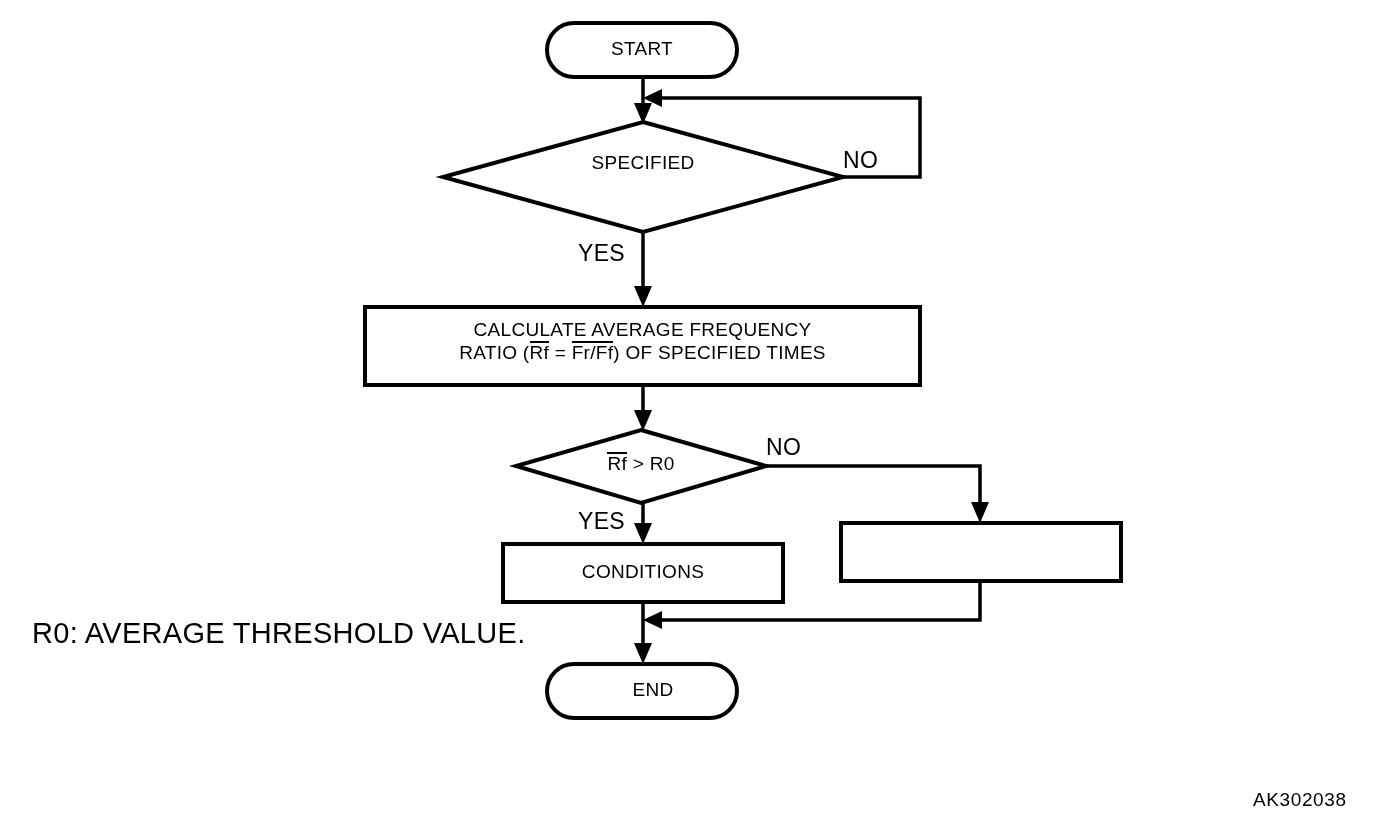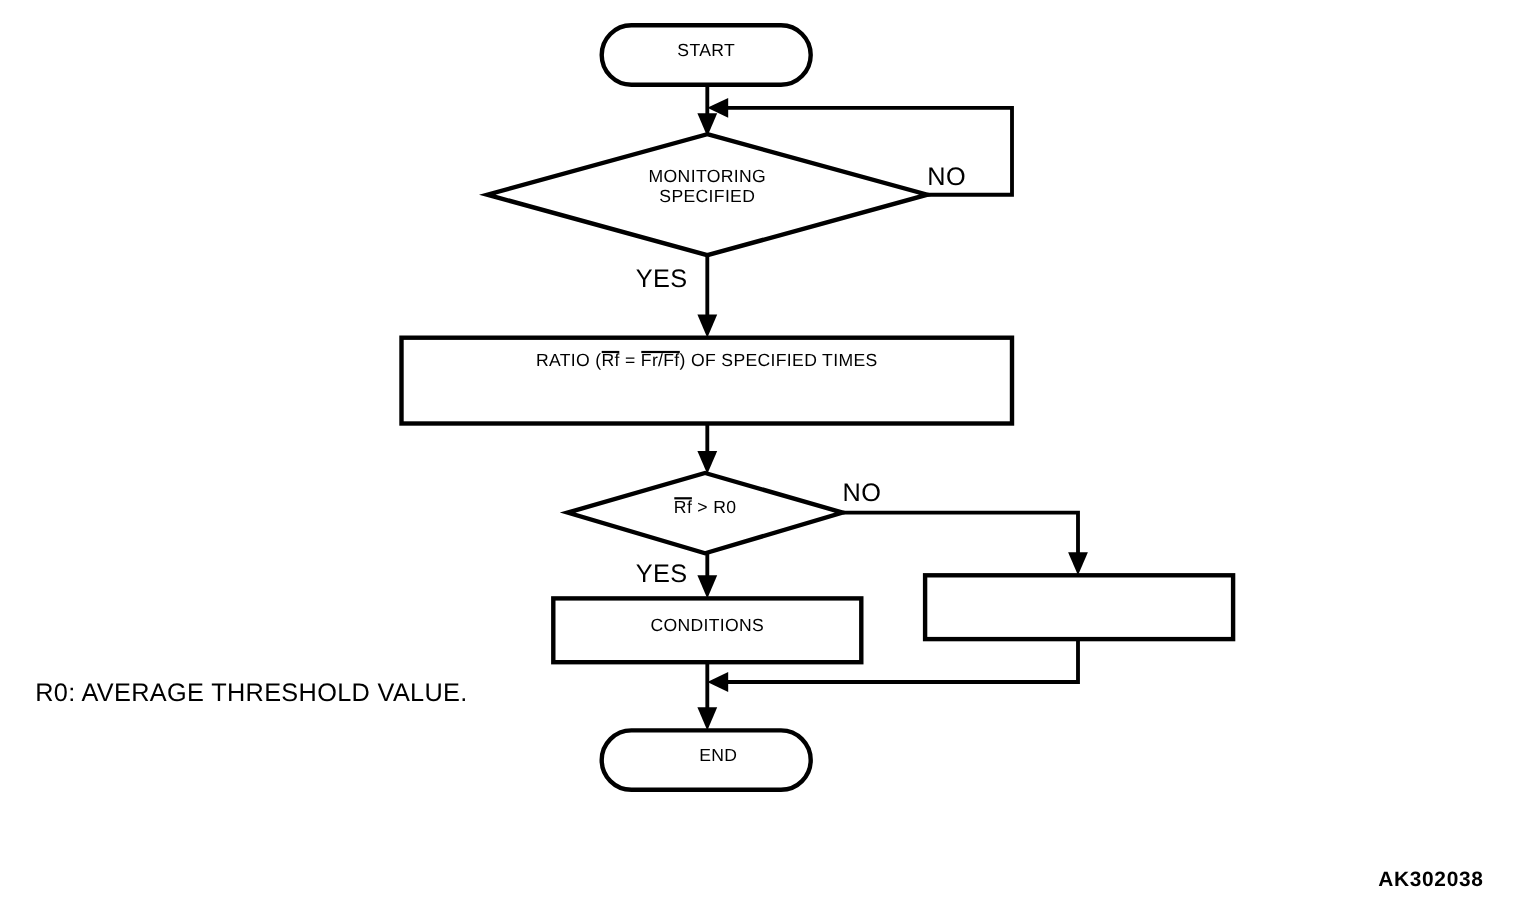--- a/index.html
+++ b/index.html
@@ -44,35 +44,35 @@
   }
   .lbl {
     position: absolute;
     font-family: "Liberation Sans", sans-serif;
     color: #000000;
     white-space: nowrap;
     line-height: 1.18;
     text-align: right;
   }
   .node-text {
-    font-size: 16px;
+    font-size: 19px;
     letter-spacing: 0.3px;
     text-align: center;
   }
   .branch-lbl {
     font-size: 23px;
     letter-spacing: 0.3px;
   }
   .note-text {
-    font-size: 23px;
+    font-size: 29px;
     letter-spacing: 0.3px;
   }
   .code-text {
     font-size: 19px;
-    font-weight: bold;
+    font-weight: normal;
     letter-spacing: 0.6px;
   }
   .ovl {
     border-top: 2.5px solid #000000;
     padding-top: 0px;
     display: inline-block;
     line-height: 1.05;
   }
   .two-line {
     text-align: center;
@@ -121,29 +121,29 @@
     <line class="conn" x1="643" y1="602" x2="643" y2="652"></line>
     <polygon class="arrowhead" points="643,664 634,643 652,643"></polygon>
 
     <rect class="shape" x="547" y="664" width="190" height="54" rx="27" ry="27"></rect>
 
   </svg>
 
   <div class="lbl node-text" style="left:547px; top:38px; width:190px;">START</div>
 
   <div class="lbl node-text two-line" style="left:493px; top:152px; width:300px;">
-    <div>MONITORING</div>
     <div>SPECIFIED</div>
   </div>
 
   <div class="lbl branch-lbl" style="left:843px; top:147px;">NO</div>
 
   <div class="lbl branch-lbl" style="left:578px; top:240px;">YES</div>
 
   <div class="lbl node-text two-line" style="left:365px; top:319px; width:555px;">
+    <div>CALCULATE AVERAGE FREQUENCY</div>
     <div>
       <span>RATIO (</span><span class="ovl">Rf</span><span> = </span><span class="ovl">Fr/Ff</span><span>) OF SPECIFIED TIMES</span>
     </div>
   </div>
 
   <div class="lbl node-text" style="left:541px; top:452px; width:200px;">
     <span class="ovl">Rf</span><span> &gt; R0</span>
   </div>
 
   <div class="lbl branch-lbl" style="left:766px; top:434px;">NO</div>

